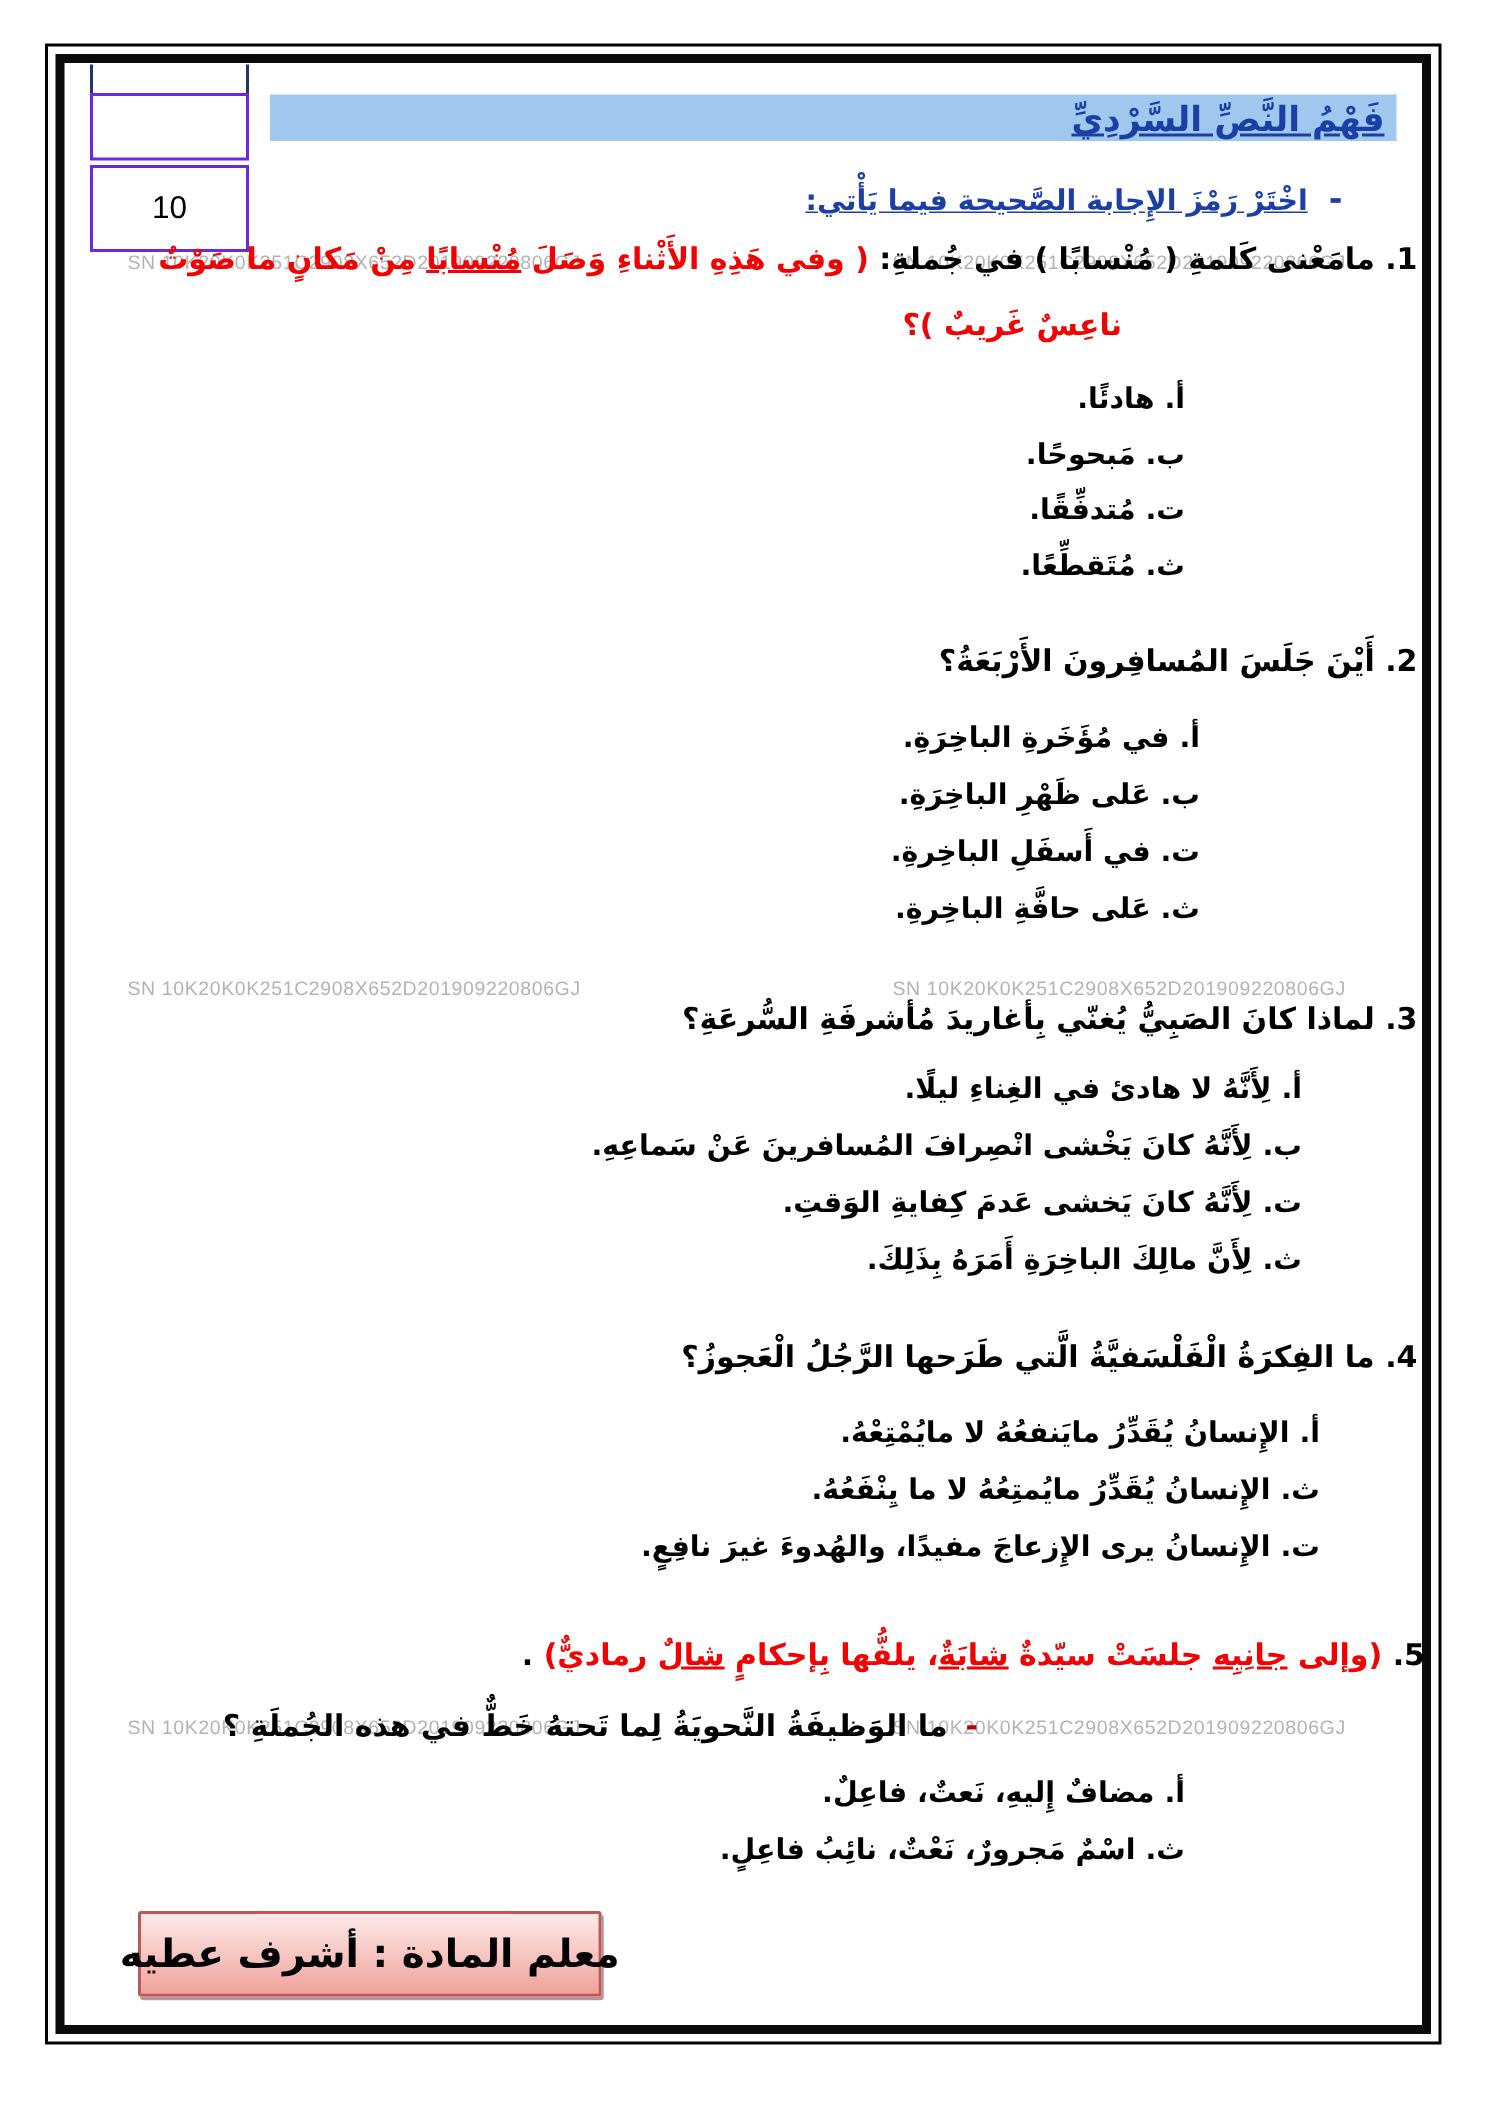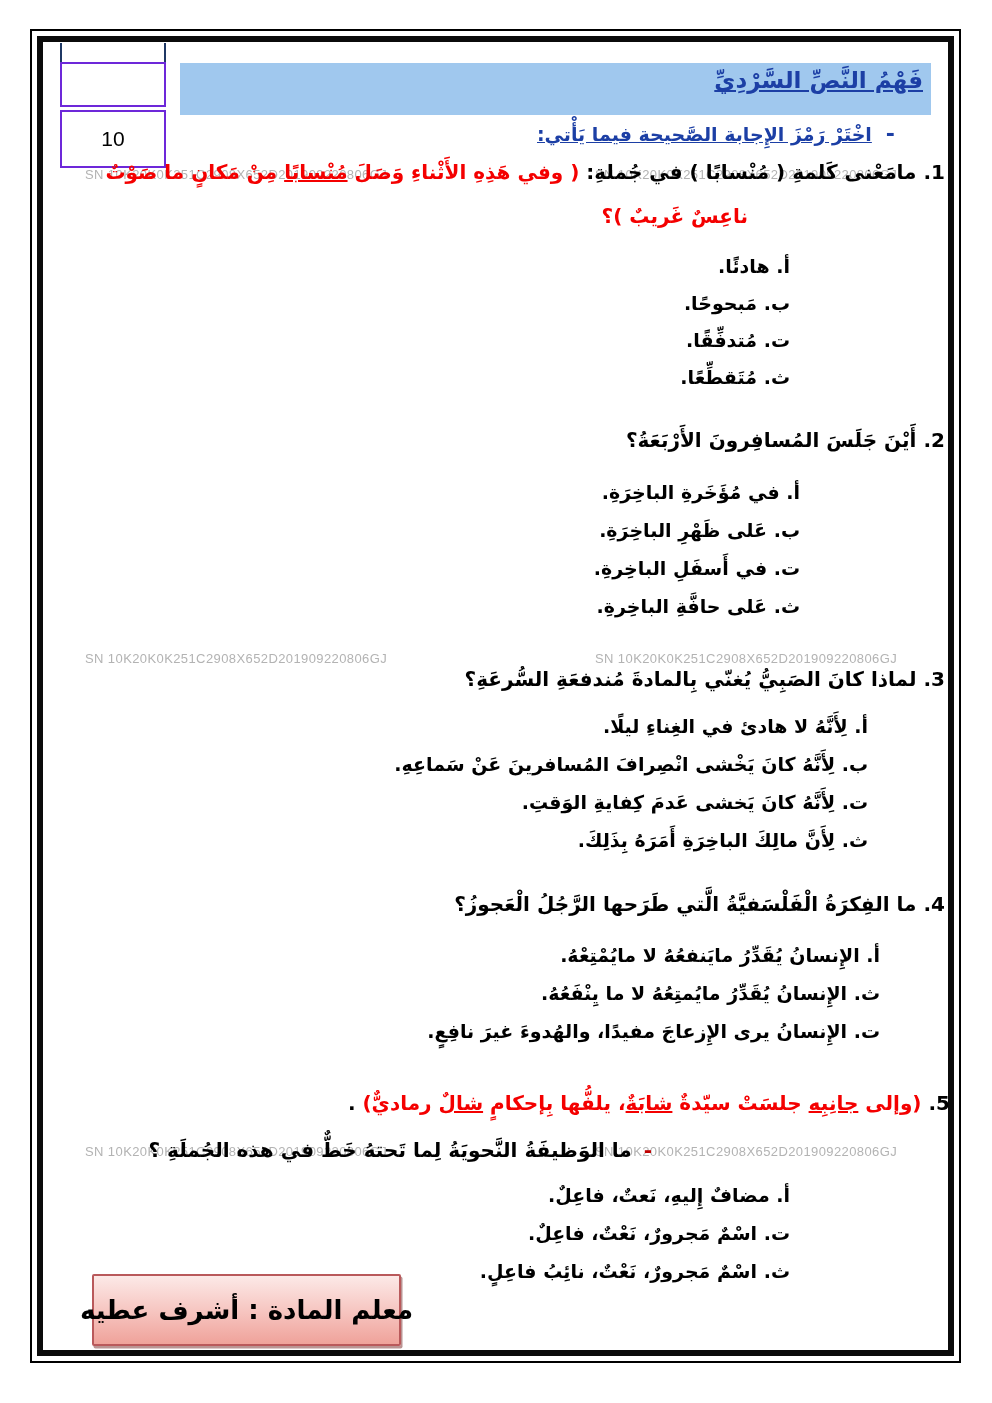--- a/index.html
+++ b/index.html
@@ -13,21 +13,21 @@
 
   
   .score-stub{position:absolute;left:60px;top:43px;width:106px;height:20px;
     border-left:2px solid #1F3864;border-right:2px solid #1F3864;box-sizing:border-box;z-index:2;}
   .score-cell{position:absolute;left:60px;width:106px;border:2px solid #6d28d9;box-sizing:border-box;z-index:2;background:#fff;}
   .score-cell-empty{top:62px;height:45px;}
   .score-cell-value{top:110px;height:58px;display:flex;align-items:center;justify-content:center;
     font-family:"Liberation Sans",sans-serif;font-size:21px;color:#000;}
 
   
-  .banner{position:absolute;left:180px;top:63px;width:751px;height:52px;background:#A0C8EE;z-index:2;}
+  .banner{position:absolute;left:180px;top:63px;width:751px;height:31px;background:#A0C8EE;z-index:2;}
   .banner-title{position:absolute;right:8px;top:4px;font-size:23px;font-weight:bold;
     color:#1C3FA5;text-decoration:underline;direction:rtl;white-space:nowrap;}
 
   
   .instruction{position:absolute;top:119px;right:97px;direction:rtl;display:flex;align-items:flex-start;
     gap:14px;color:#1C3FA5;z-index:2;white-space:nowrap;}
   .instr-dash{font-size:22px;font-weight:bold;line-height:30px;}
   .instr-text{font-size:19px;font-weight:bold;text-decoration:underline;line-height:30px;}
 
   
@@ -40,21 +40,21 @@
   .black{color:#000;}
   .red{color:#F40000;}
   .u{text-decoration:underline;}
   .opts{position:absolute;direction:rtl;text-align:right;z-index:2;}
   .opt{font-size:19px;font-weight:bold;color:#000;white-space:nowrap;}
   .lh37 .opt{line-height:37px;}
   .lh38 .opt{line-height:38px;}
   .prompt-dash{color:#C00000;font-size:20px;margin-left:12px;}
 
   
-  .teacher-box{position:absolute;left:92px;top:1274px;width:309px;height:72px;box-sizing:border-box;
+  .teacher-box{position:absolute;left:92px;top:1274px;width:309px;height:57px;box-sizing:border-box;
     border:2.5px solid #B9595B;border-radius:2px;
     background:linear-gradient(180deg,#FCE9E7 0%,#F6C3BE 55%,#EFA29A 100%);
     box-shadow:1.5px 2.5px 0 rgba(130,60,58,.55);
     display:flex;align-items:center;justify-content:center;z-index:2;}
   .teacher-text{font-size:26px;font-weight:bold;color:#000;direction:rtl;white-space:nowrap;}
 </style>
 </head>
 <body>
 
 <div class="page">
@@ -97,21 +97,21 @@
     <span class="num black">2.</span><span class="black">أَيْنَ جَلَسَ المُسافِرونَ الأَرْبَعَةُ؟</span>
   </div>
   <div class="opts lh38" style="top:473px;right:192px;">
     <div class="opt">أ. في مُؤَخَرةِ الباخِرَةِ.</div>
     <div class="opt">ب. عَلى ظَهْرِ الباخِرَةِ.</div>
     <div class="opt">ت. في أَسفَلِ الباخِرةِ.</div>
     <div class="opt">ث. عَلى حافَّةِ الباخِرةِ.</div>
   </div>
 
   <div class="qline" style="top:667px;right:47px;">
-    <span class="num black">3.</span><span class="black">لماذا كانَ الصَبِيُّ يُغنّي بِالمادةَ مُندفعَةِ السُّرعَةِ؟</span>
+    <span class="num black">3.</span><span class="black">لماذا كانَ الصَبِيُّ يُغنّي بِأغاريدَ مُأشرفَةِ السُّرعَةِ؟</span>
   </div>
   <div class="opts lh38" style="top:707px;right:124px;">
     <div class="opt">أ. لِأَنَّهُ لا هادئ في الغِناءِ ليلًا.</div>
     <div class="opt">ب. لِأَنَّهُ كانَ يَخْشى انْصِرافَ المُسافرينَ عَنْ سَماعِهِ.</div>
     <div class="opt">ت. لِأَنَّهُ كانَ يَخشى عَدمَ كِفايةِ الوَقتِ.</div>
     <div class="opt">ث. لِأَنَّ مالِكَ الباخِرَةِ أَمَرَهُ بِذَلِكَ.</div>
   </div>
 
   <div class="qline" style="top:892px;right:47px;">
     <span class="num black">4.</span><span class="black">ما الفِكرَةُ الْفَلْسَفيَّةُ الَّتي طَرَحها الرَّجُلُ الْعَجوزُ؟</span>
@@ -123,21 +123,20 @@
   </div>
 
   <div class="qline" style="top:1091px;right:42px;">
     <span class="num black">5.</span><span class="red">(وإلى </span><span class="red u">جانِبِه</span><span class="red"> جلسَتْ سيّدةٌ </span><span class="red u">شابَةٌ</span><span class="red">، يلفُّها بِإحكامٍ </span><span class="red u">شالٌ</span><span class="red"> رماديٌّ)</span><span class="black"> .</span>
   </div>
   <div class="qline" style="top:1138px;right:340px;">
     <span class="prompt-dash">-</span><span class="black">ما الوَظيفَةُ النَّحويَةُ لِما تَحتهُ خَطٌّ في هذه الجُملَةِ ؟</span>
   </div>
   <div class="opts lh38" style="top:1176px;right:202px;">
     <div class="opt">أ. مضافٌ إِليهِ، نَعتٌ، فاعِلٌ.</div>
-    <div class="opt">ت. اسْمٌ مَجرورٌ، نَعْتٌ، فاعِلٌ.</div>
     <div class="opt">ث. اسْمٌ مَجرورٌ، نَعْتٌ، نائِبُ فاعِلٍ.</div>
   </div>
 
   <div class="teacher-box">
     <span class="teacher-text">معلم المادة : أشرف عطيه</span>
   </div>
 
 </div>
 
 </body></html>

